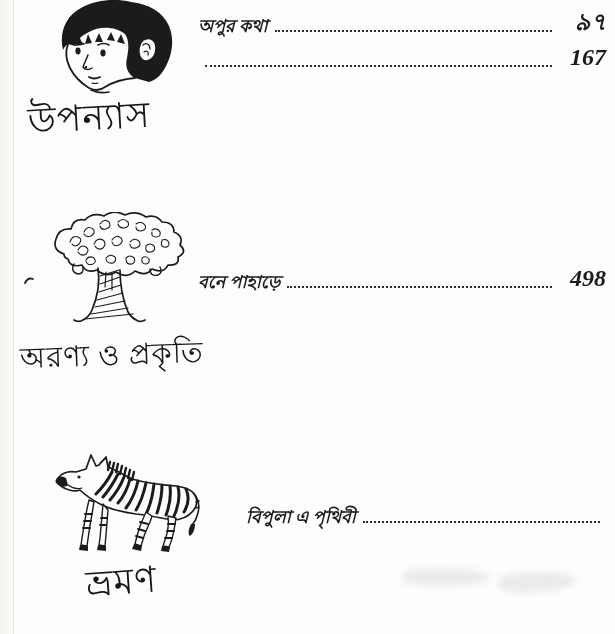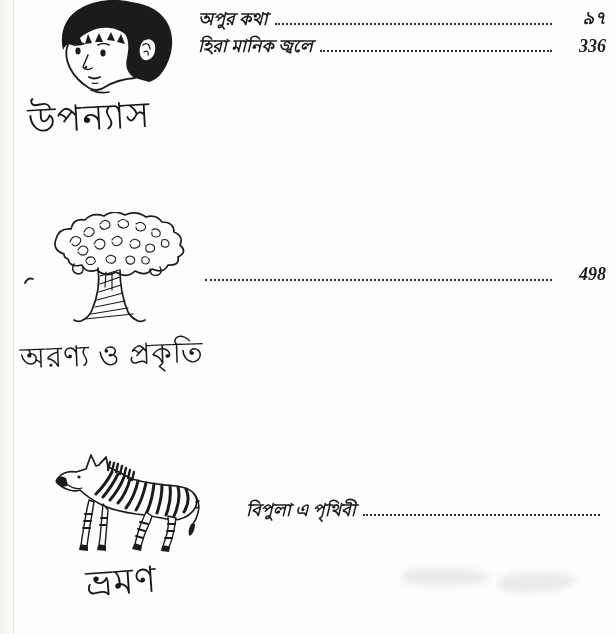--- a/index.html
+++ b/index.html
@@ -63,21 +63,21 @@
   }
   .toc-title{line-height:1.2;white-space:nowrap;}
   .leader{
     flex:1;
     border-bottom:2px dotted #2d2d2d;
     margin:0 12px 5px 7px;
     min-width:30px;
   }
   .pagenum{
     line-height:1.2;width:42px;text-align:right;
-    font-size:18px;font-weight:700;white-space:nowrap;
+    font-size:24px;font-weight:700;white-space:nowrap;
   }
   svg .ink{stroke:#1b1b1b;fill:none;stroke-linecap:round;stroke-linejoin:round;}
   svg .fill{fill:#1b1b1b;stroke:none;}
   svg .paper{fill:#fdfdfc;}
 </style>
 </head>
 <body>
 
 <div class="page">
 
@@ -105,23 +105,22 @@
 
   <div class="caption c1">উপন্যাস</div>
 
   <div class="toc t1">
     <div class="toc-row">
       <span class="toc-title">অপুর কথা</span>
       <span class="leader"></span>
       <span class="pagenum">৯৭</span>
     </div>
     <div class="toc-row">
-      <span class="toc-title">হিরা মানিক জ্বলে</span>
-      <span class="leader"></span>
-      <span class="pagenum">336</span>
+      <span class="leader"></span>
+      <span class="pagenum">167</span>
     </div>
   </div>
 
   <svg class="stray-mark" width="10" height="10">
     <path d="M1,7 Q4,1 9,3" stroke="#222" fill="none" stroke-width="1.8" stroke-linecap="round"></path>
   </svg>
 
   <svg class="illus illus-tree" width="150" height="115" viewBox="0 0 150 115">
     <path class="paper ink" stroke-width="1.7" d="M14,42 Q2,38 6,27 Q9,16 21,17 Q23,6 35,8 Q42,0 54,4 Q64,-3 75,3 Q86,-2 96,5 Q106,2 112,10
          Q124,10 124,20 Q134,24 130,33 Q138,40 128,45 Q130,54 118,53 Q114,62 102,57 Q96,65 85,59
@@ -146,20 +145,21 @@
     <path class="ink" stroke-width="1.7" d="M48,56 C50,70 48,84 42,98 C40,103 36,107 31,109 M70,58 C70,72 72,86 78,100 C80,104 84,107 88,109
          M31,109 Q27,110 24,108 M88,109 Q92,110 95,108"></path>
     <path class="ink" stroke-width="1.2" d="M50,64 L69,58 M50,72 L70,65 M49,80 L71,73 M47,88 L73,81 M45,95 L75,89 M41,102 L78,96
          M35,107 L83,102 M56,60 L55,75 M62,62 L62,78"></path>
   </svg>
 
   <div class="caption c2">অরণ্য ও প্রকৃতি</div>
 
   <div class="toc t2">
     <div class="toc-row">
+      <span class="toc-title">বনে পাহাড়ে</span>
       <span class="leader"></span>
       <span class="pagenum">498</span>
     </div>
   </div>
 
   <svg class="illus illus-zebra" width="150" height="112" viewBox="0 0 150 112">
 
     <path class="paper ink" stroke-width="1.7" d="M6,30 C10,25 17,23 24,24 L34,21 L39,7 L44,18 L47,17 L54,9 L56,19
          C64,22 72,27 80,31 C94,35 110,37 124,38 C133,39 140,42 143,47 C146,52 145,58 141,63
          C136,69 128,72 120,72 C108,70 96,67 84,66 C70,64 58,61 50,57 C42,53 34,48 28,42

